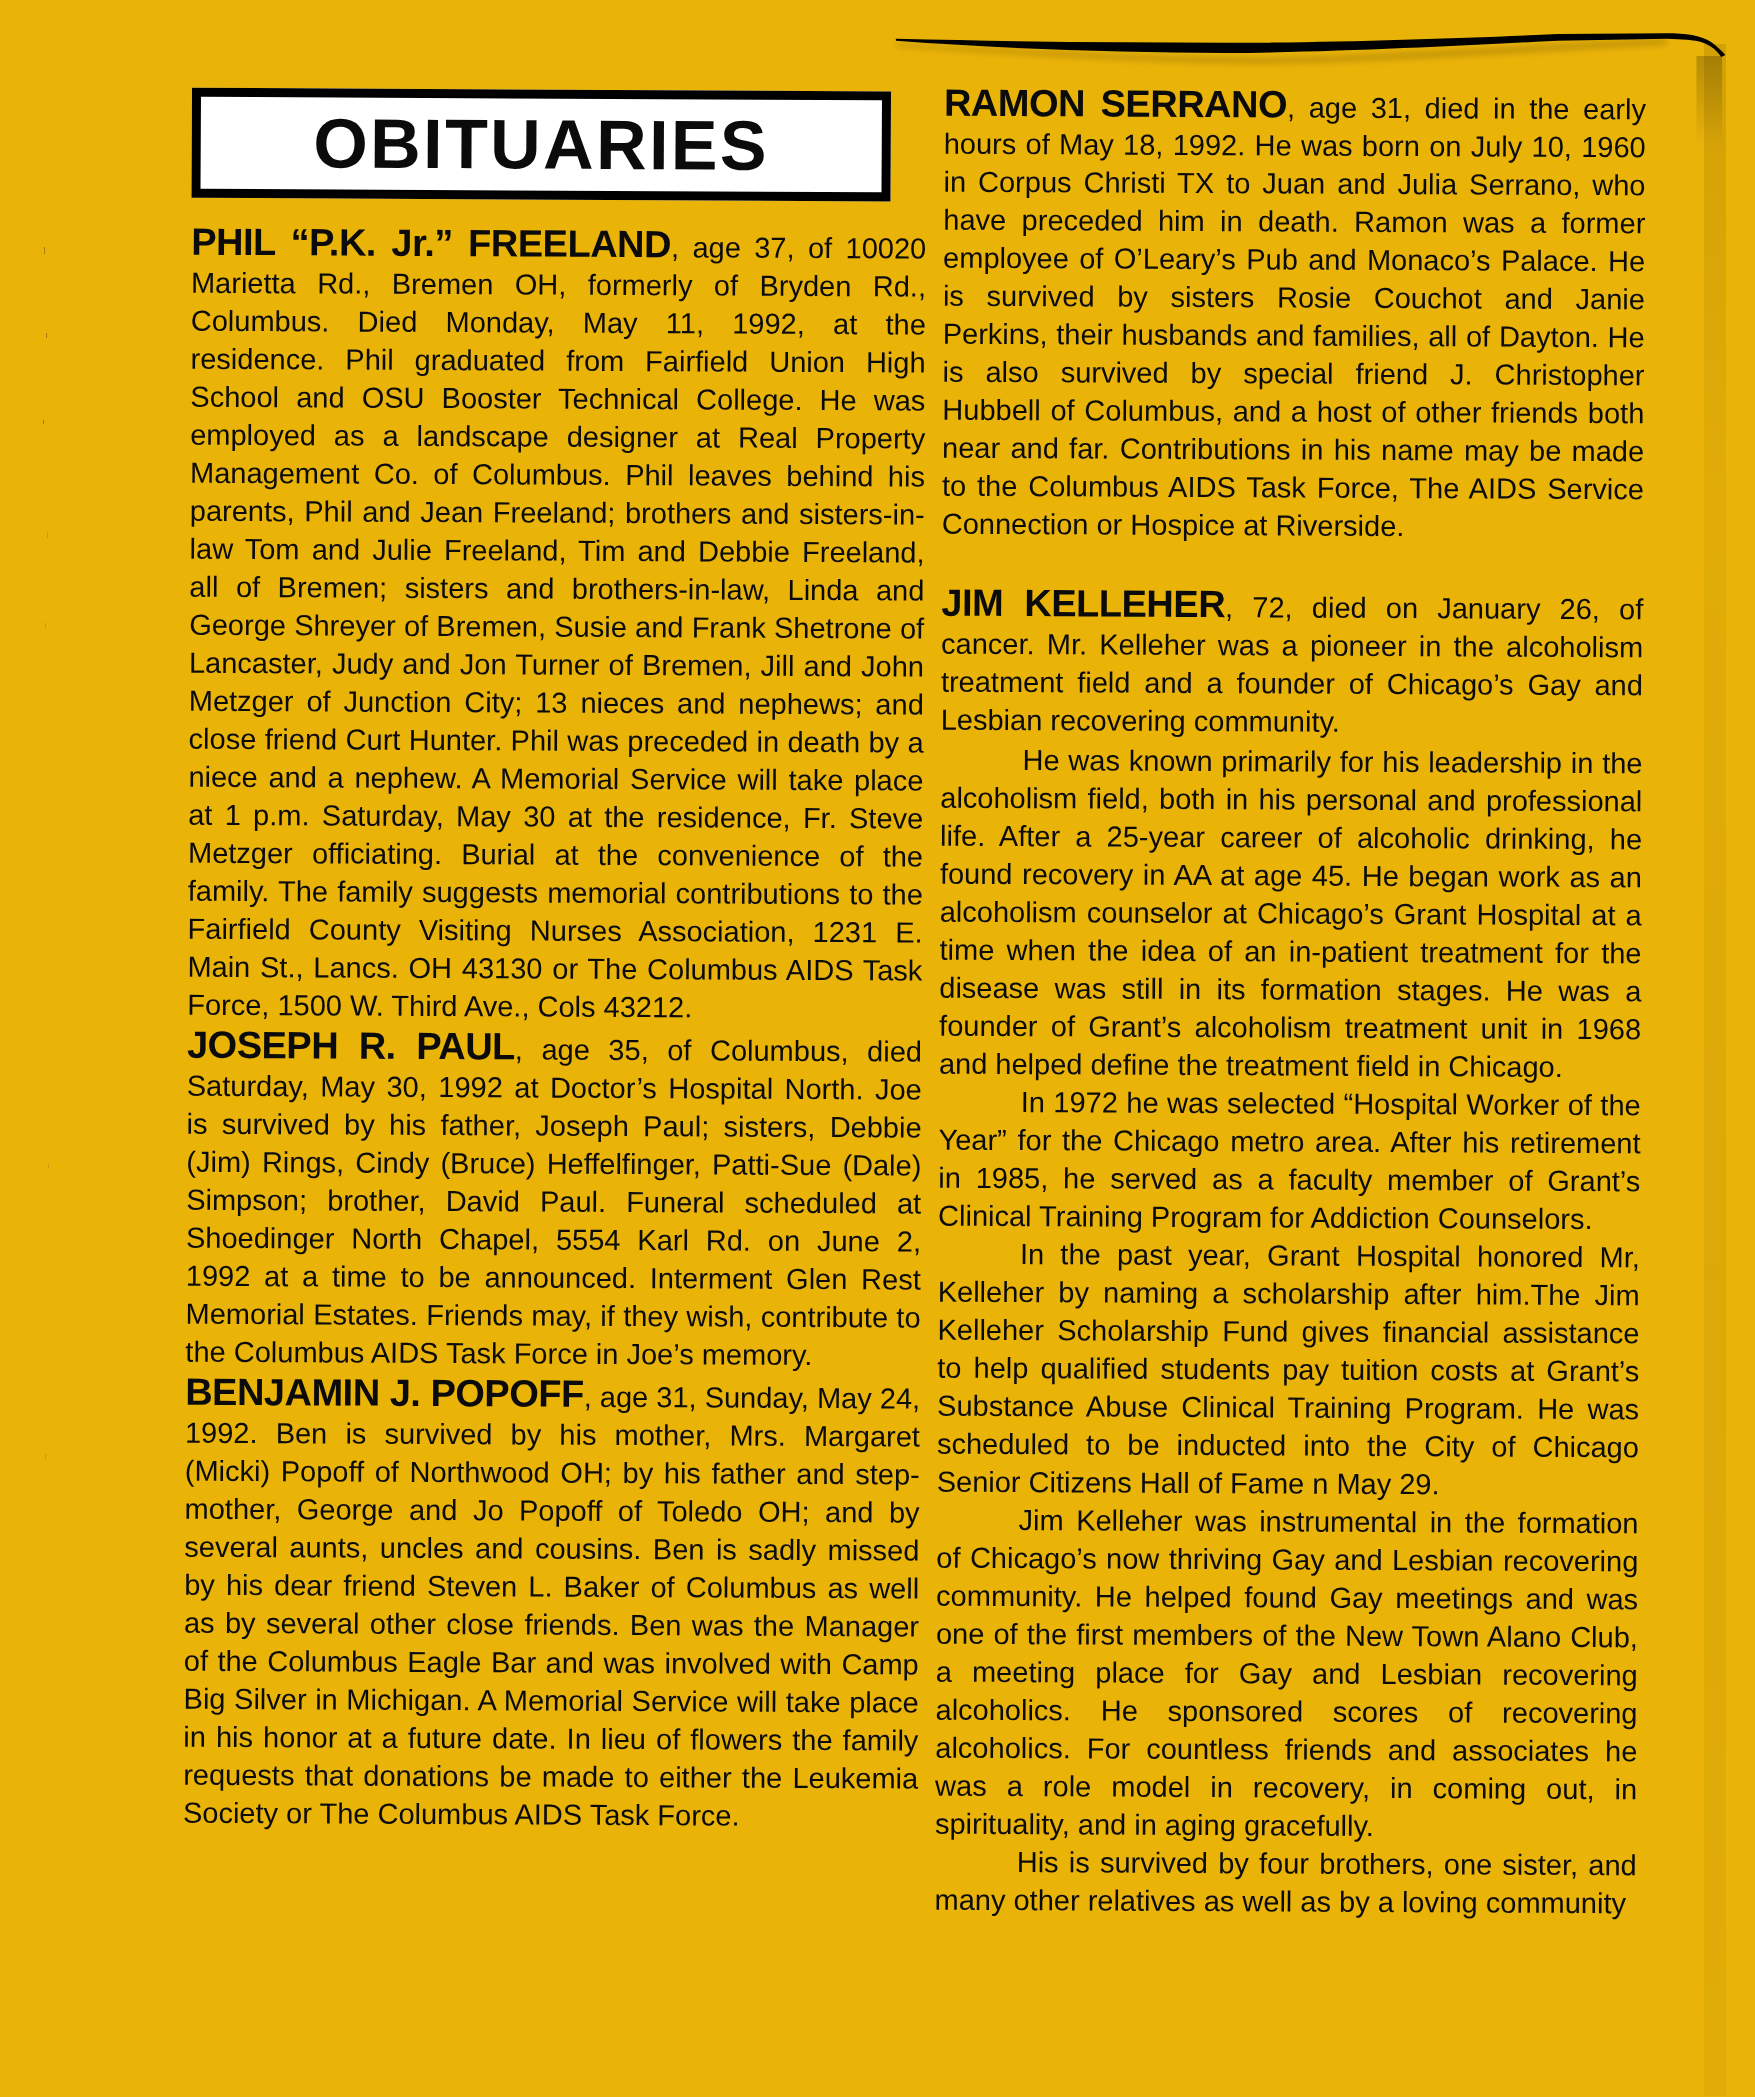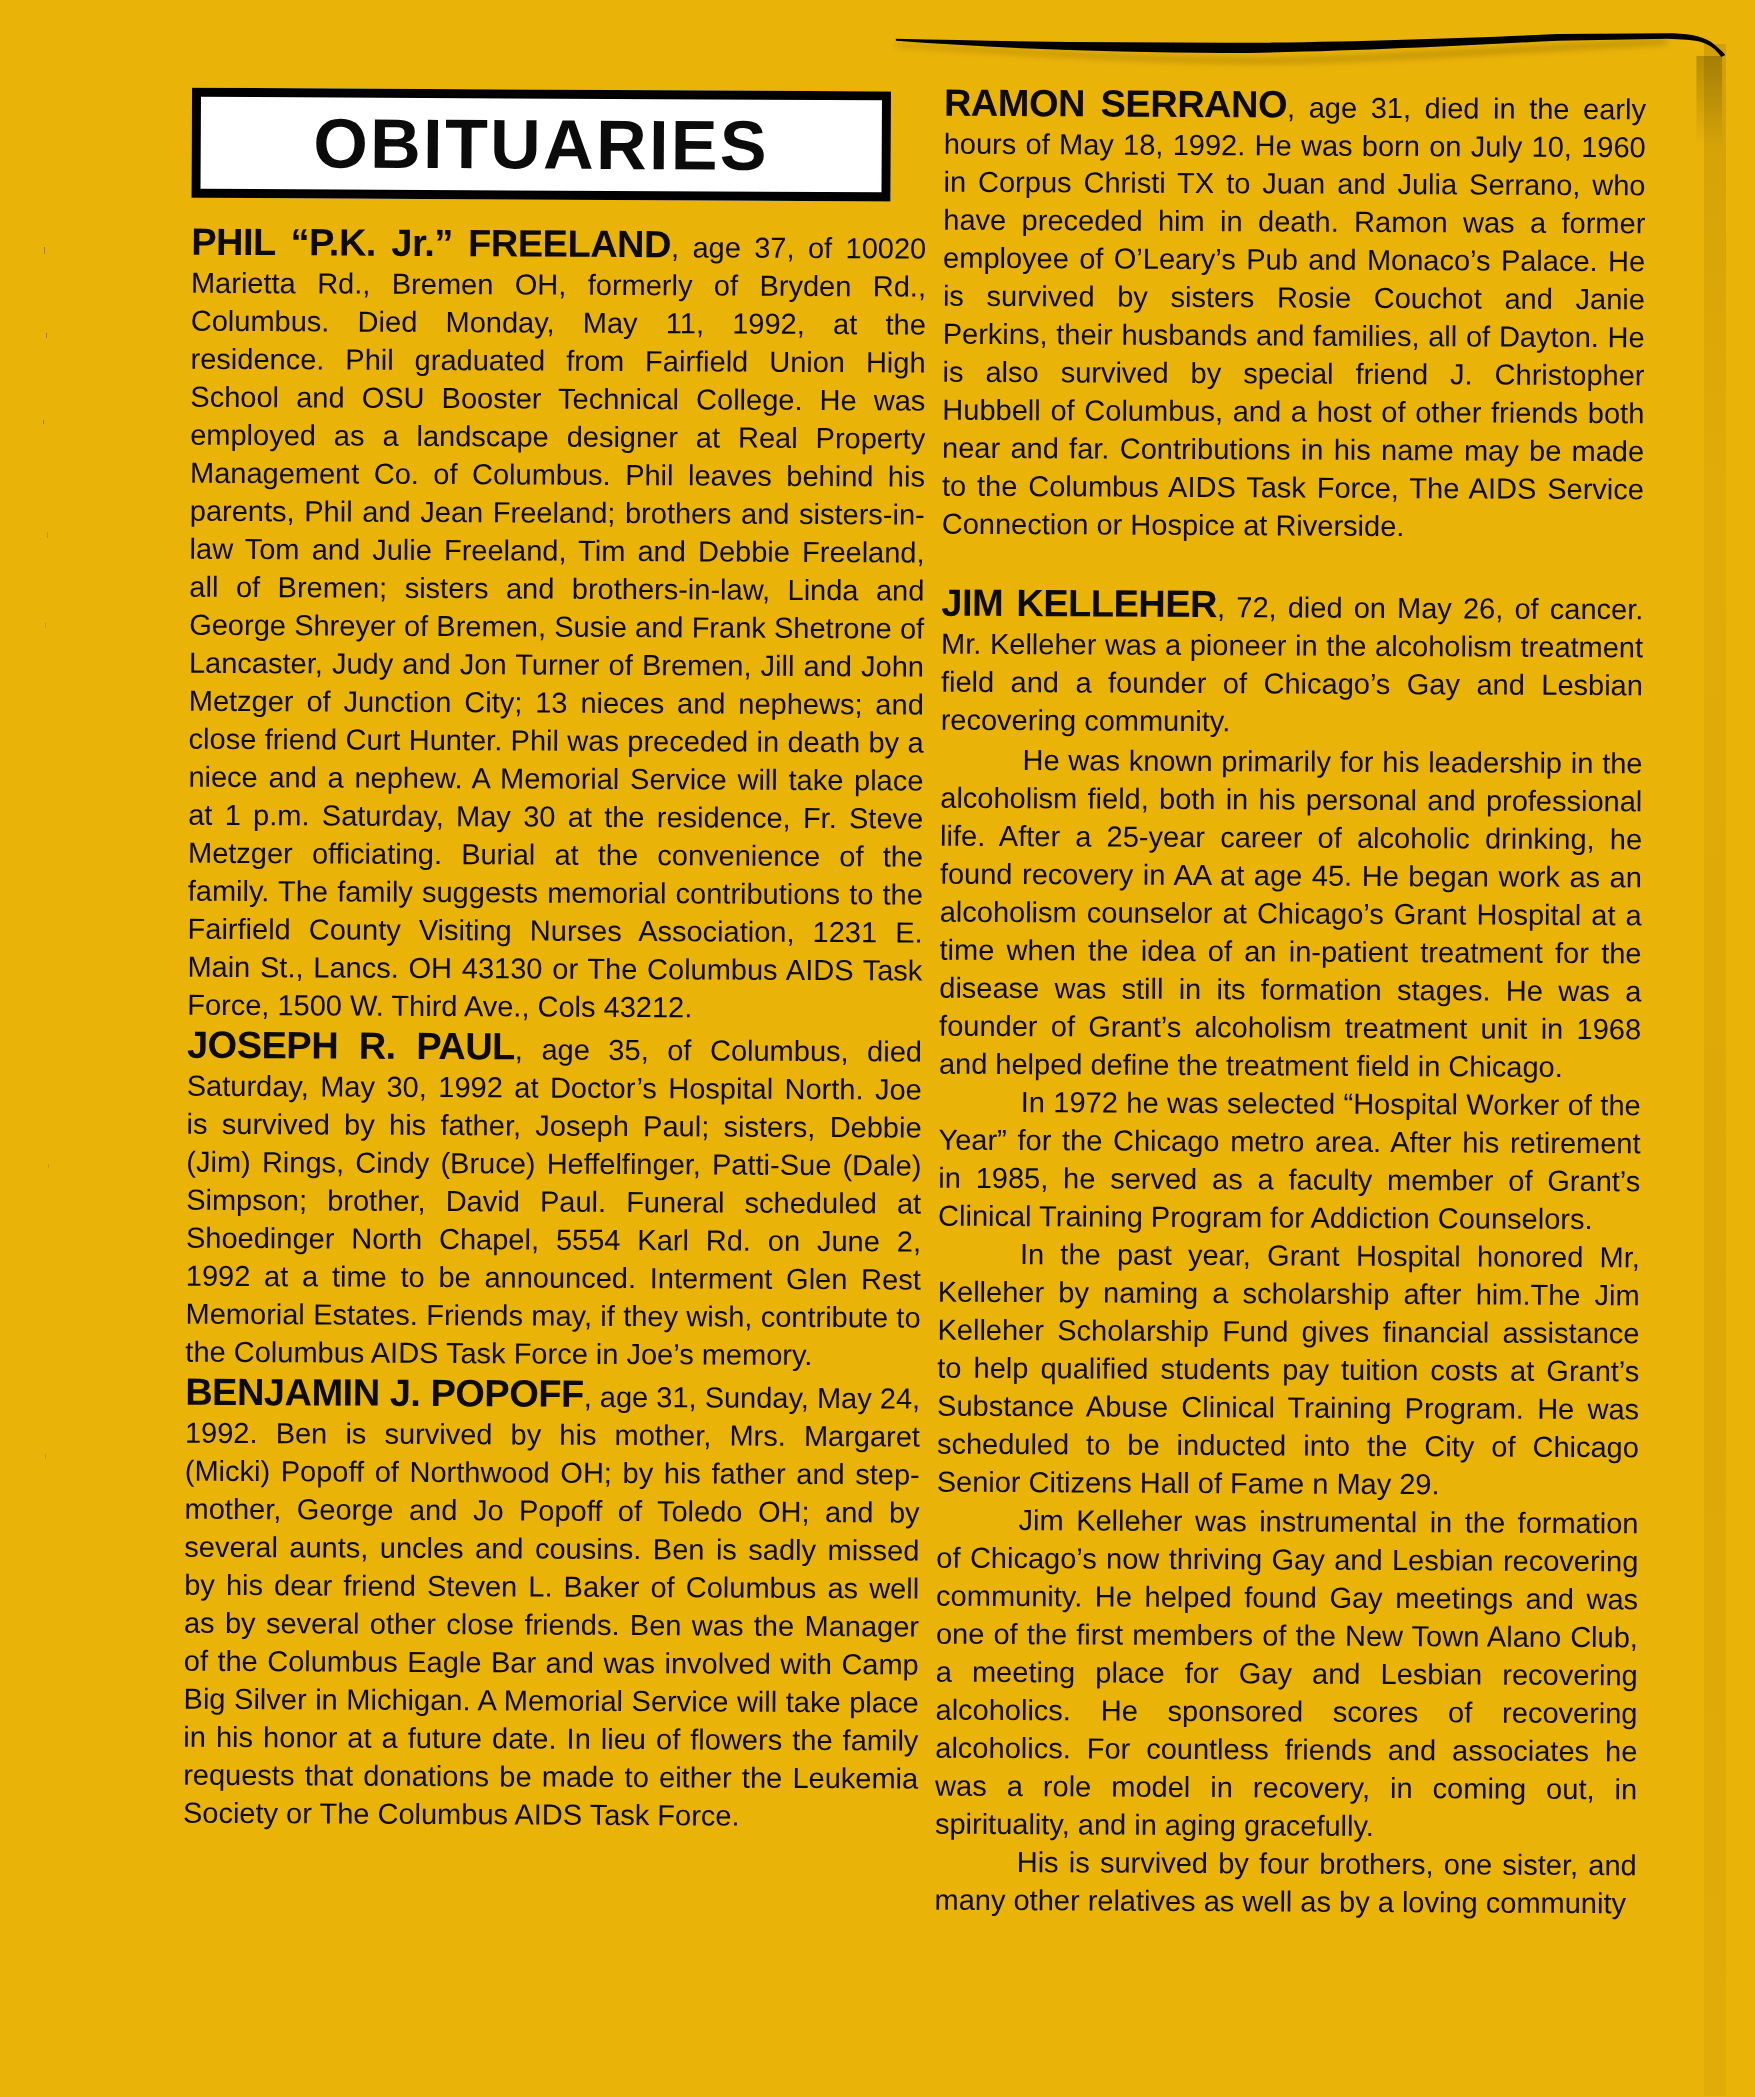--- a/index.html
+++ b/index.html
@@ -125,21 +125,21 @@
       <p class="obit"><span class="obit-name">JOSEPH R. PAUL</span><span>, age 35, of Columbus, died Saturday, May 30, 1992 at Doctor’s Hospital North. Joe is survived by his father, Joseph Paul; sisters, Debbie (Jim) Rings, Cindy (Bruce) Heffelfinger, Patti-Sue (Dale) Simpson; brother, David Paul. Funeral scheduled at Shoedinger North Chapel, 5554 Karl Rd. on June 2, 1992 at a time to be announced. Interment Glen Rest Memorial Estates. Friends may, if they wish, contribute to the Columbus AIDS Task Force in Joe’s memory.</span></p>
 
       <p class="obit"><span class="obit-name">BENJAMIN J. POPOFF</span><span>, age 31, Sunday, May 24, 1992. Ben is survived by his mother, Mrs. Margaret (Micki) Popoff of Northwood OH; by his father and step-mother, George and Jo Popoff of Toledo OH; and by several aunts, uncles and cousins. Ben is sadly missed by his dear friend Steven L. Baker of Columbus as well as by several other close friends. Ben was the Manager of the Columbus Eagle Bar and was involved with Camp Big Silver in Michigan. A Memorial Service will take place in his honor at a future date. In lieu of flowers the family requests that donations be made to either the Leukemia Society or The Columbus AIDS Task Force.</span></p>
 
     </div>
 
     <div class="col-right">
 
       <p class="obit"><span class="obit-name">RAMON SERRANO</span><span>, age 31, died in the early hours of May 18, 1992. He was born on July 10, 1960 in Corpus Christi TX to Juan and Julia Serrano, who have preceded him in death. Ramon was a former employee of O’Leary’s Pub and Monaco’s Palace. He is survived by sisters Rosie Couchot and Janie Perkins, their husbands and families, all of Dayton. He is also survived by special friend J. Christopher Hubbell of Columbus, and a host of other friends both near and far. Contributions in his name may be made to the Columbus AIDS Task Force, The AIDS Service Connection or Hospice at Riverside.</span></p>
 
-      <p class="obit second"><span class="obit-name">JIM KELLEHER</span><span>, 72, died on May 26, of cancer. Mr. Kelleher was a pioneer in the alcoholism treatment field and a founder of Chicago’s Gay and Lesbian recovering community.</span></p>
+      <p class="obit second"><span class="obit-name">JIM KELLEHER</span><span>, 72, died on January 26, of cancer. Mr. Kelleher was a pioneer in the alcoholism treatment field and a founder of Chicago’s Gay and Lesbian recovering community.</span></p>
 
       <p class="obit-para">He was known primarily for his leadership in the alcoholism field, both in his personal and professional life. After a 25-year career of alcoholic drinking, he found recovery in AA at age 45. He began work as an alcoholism counselor at Chicago’s Grant Hospital at a time when the idea of an in-patient treatment for the disease was still in its formation stages. He was a founder of Grant’s alcoholism treatment unit in 1968 and helped define the treatment field in Chicago.</p>
       <p class="obit-para">In 1972 he was selected “Hospital Worker of the Year” for the Chicago metro area. After his retirement in 1985, he served as a faculty member of Grant’s Clinical Training Program for Addiction Counselors.</p>
       <p class="obit-para">In the past year, Grant Hospital honored Mr, Kelleher by naming a scholarship after him.The Jim Kelleher Scholarship Fund gives financial assistance to help qualified students pay tuition costs at Grant’s Substance Abuse Clinical Training Program. He was scheduled to be inducted into the City of Chicago Senior Citizens Hall of Fame n May 29.</p>
       <p class="obit-para">Jim Kelleher was instrumental in the formation of Chicago’s now thriving Gay and Lesbian recovering community. He helped found Gay meetings and was one of the first members of the New Town Alano Club, a meeting place for Gay and Lesbian recovering alcoholics. He sponsored scores of recovering alcoholics. For countless friends and associates he was a role model in recovery, in coming out, in spirituality, and in aging gracefully.</p>
       <p class="obit-para">His is survived by four brothers, one sister, and many other relatives as well as by a loving community</p>
 
     </div>
 
   </div>

